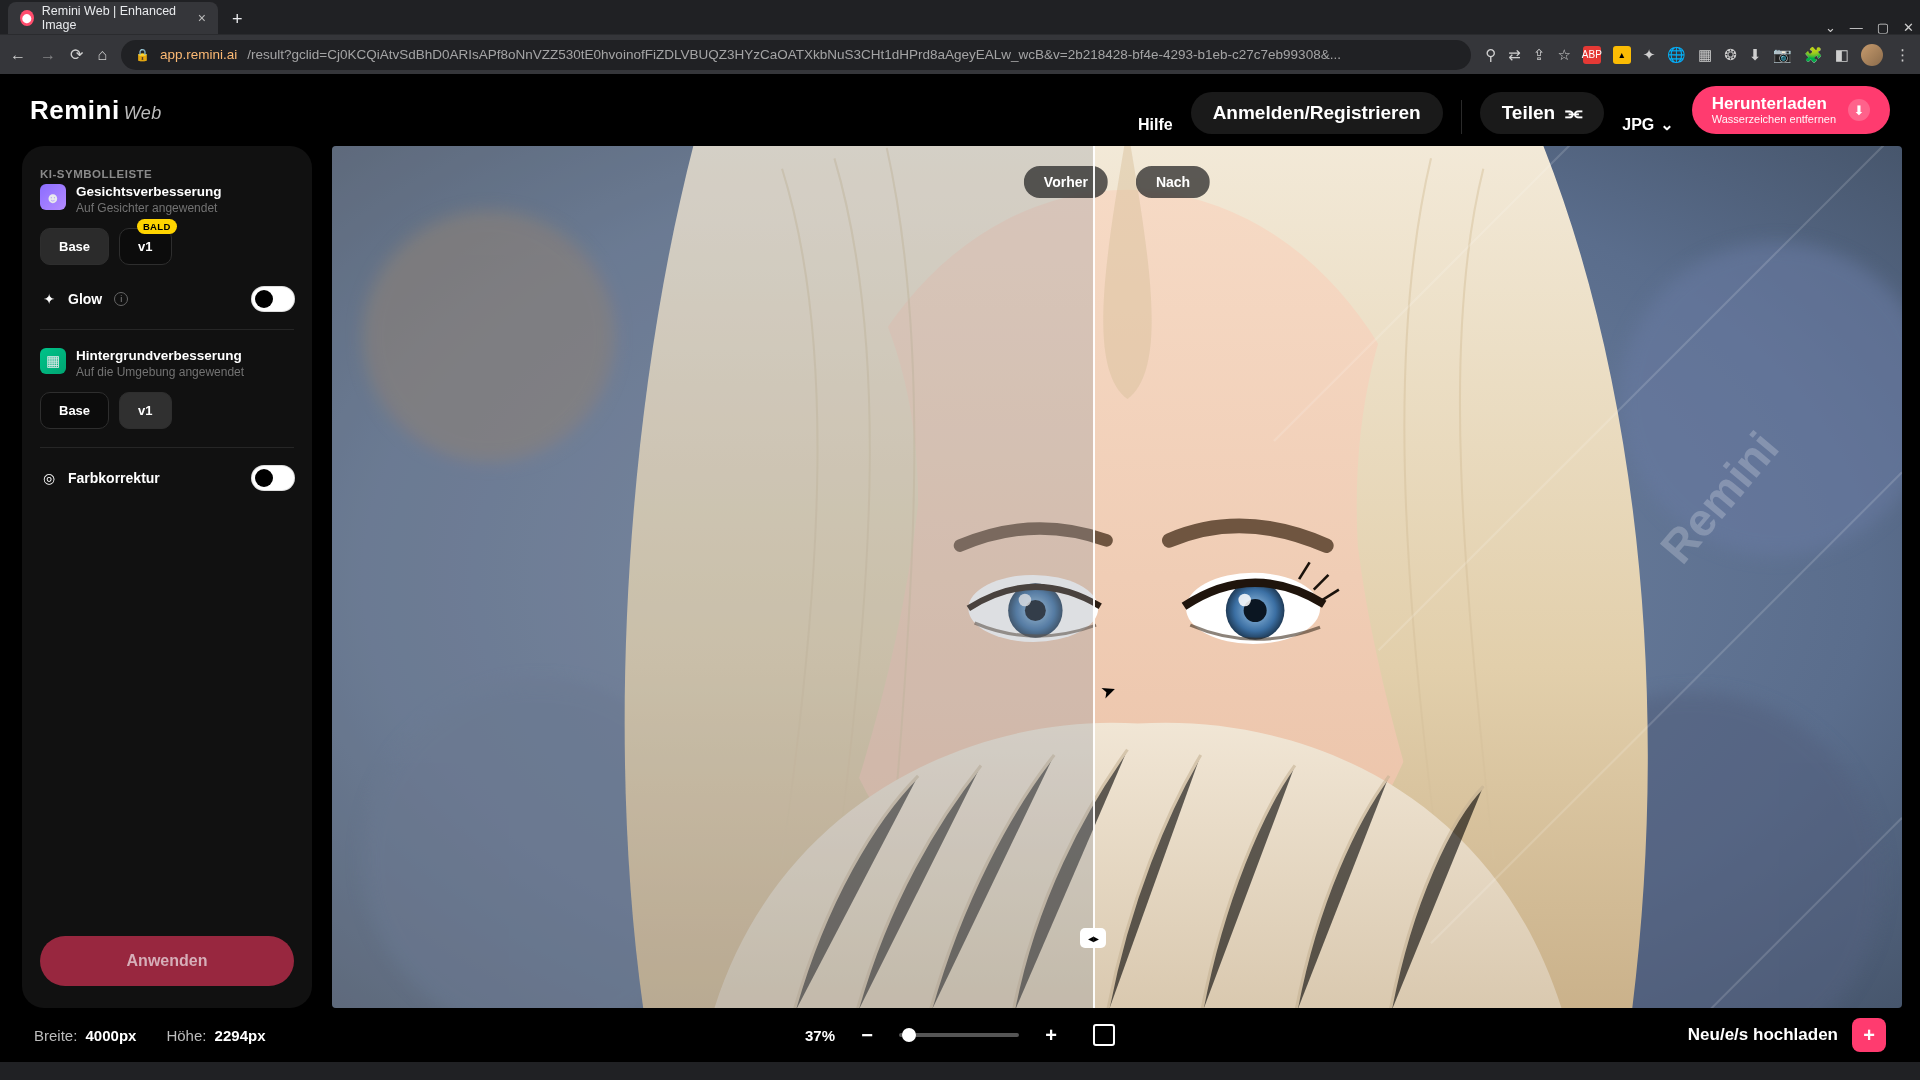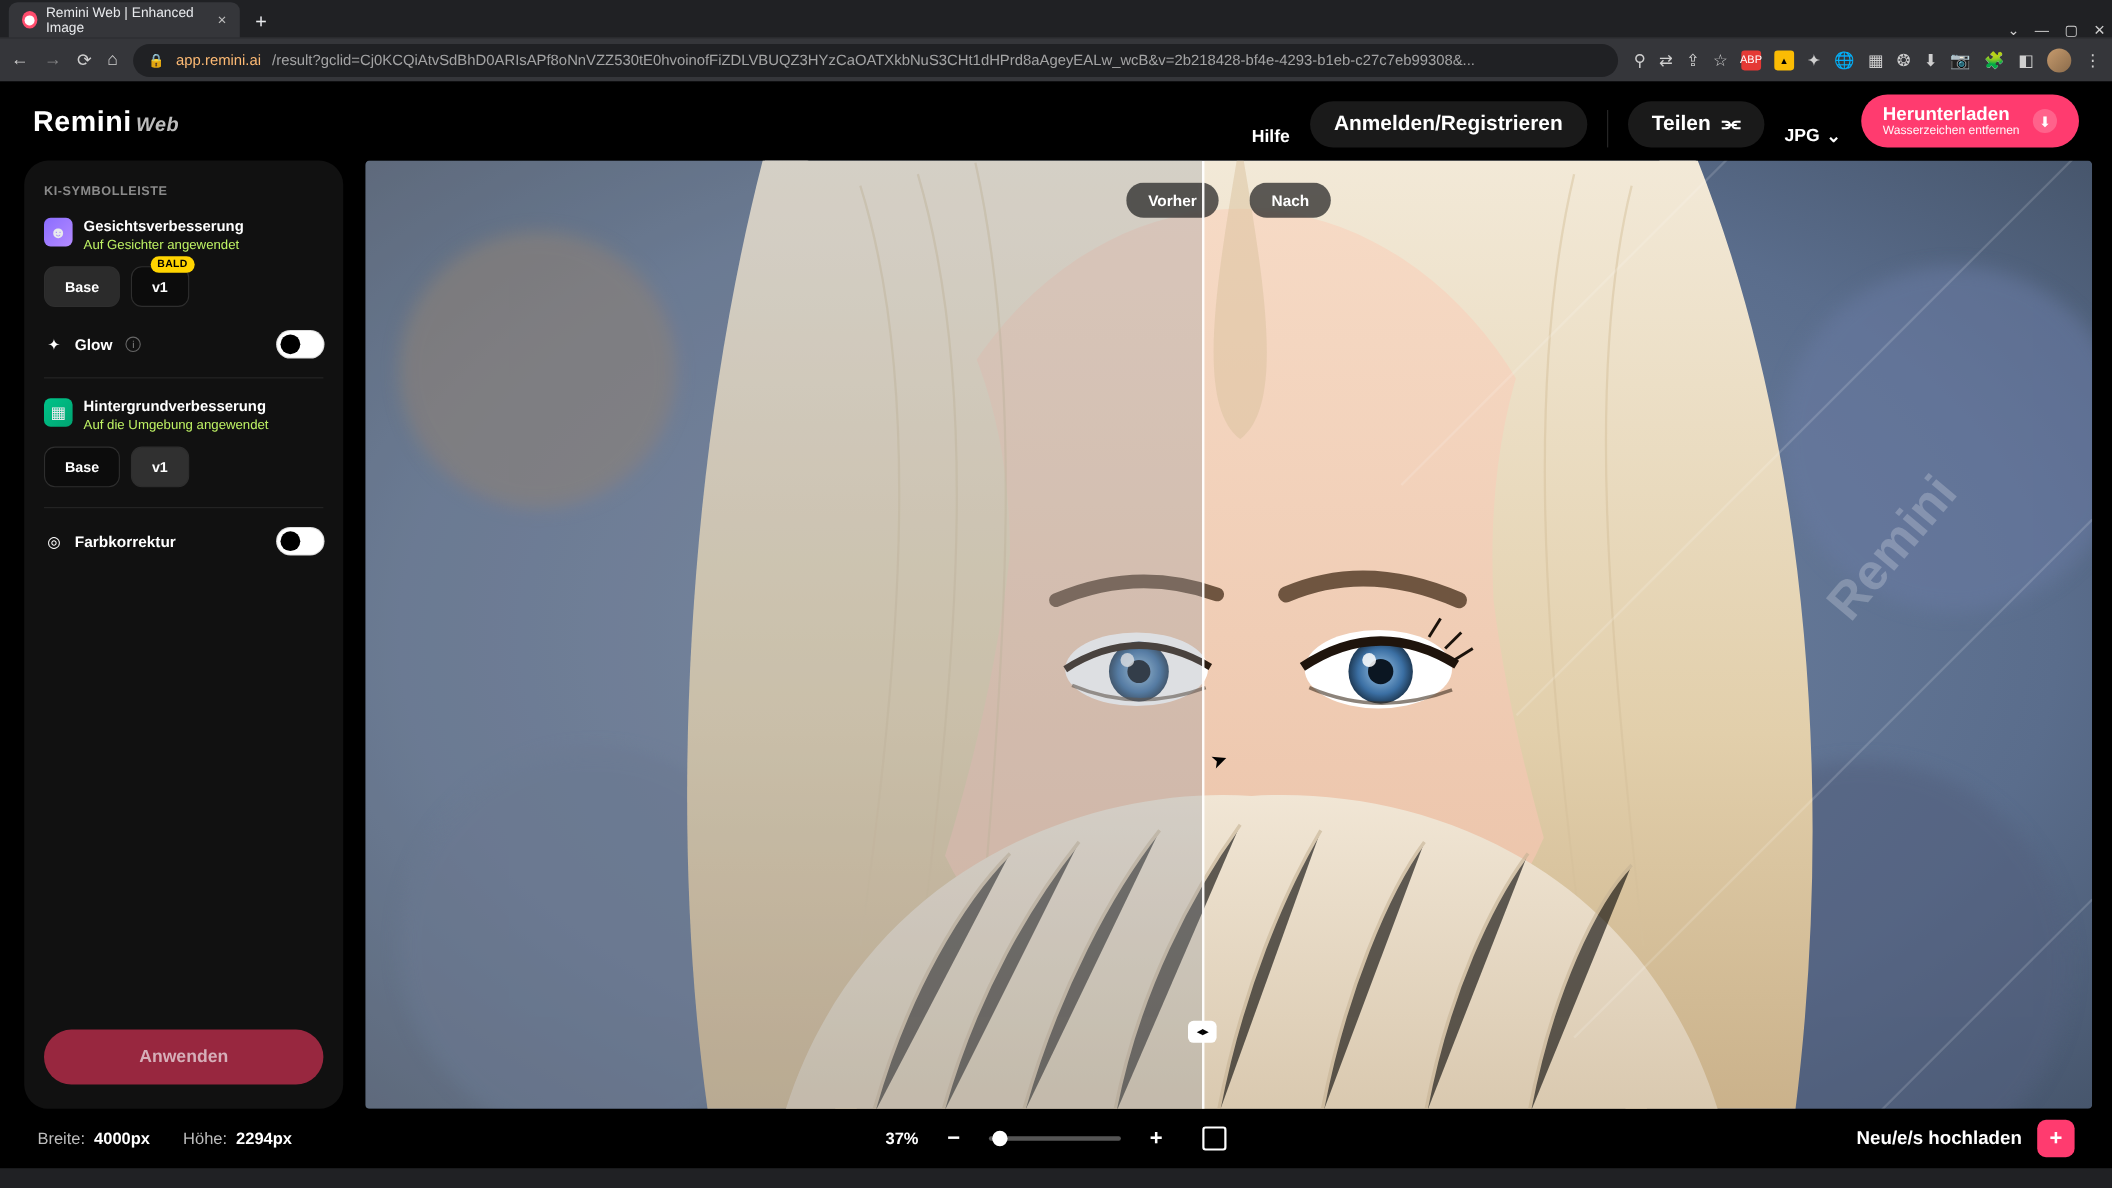--- a/index.html
+++ b/index.html
@@ -22,46 +22,46 @@
   .ext-icons { display: flex; gap: 12px; align-items: center; font-size: 15px; color: #cfcfcf;}
   .ext-icons .ext { width: 18px; height: 18px; border-radius: 3px; display:flex; align-items:center; justify-content:center; font-size:10px;}
   .ext.c1{background:#e53935;color:#fff;}
   .ext.c2{background:#fbbc04;color:#000;}
   .avatar { width: 22px; height: 22px; border-radius: 50%; background: linear-gradient(135deg,#c79b6d,#8a6b4b);}
   
   
   .app { background: #000; height: calc(1080px - 92px); position: relative;}
   .app-header { display: flex; align-items: center; height: 72px; padding: 0 30px; gap: 18px; }
   .logo { font-weight: 800; font-size: 26px; letter-spacing: .5px; color:#fff;}
-  .logo .sub { font-weight: 700; font-style: italic; font-size: 18px; color: #bcbcbc; margin-left: 4px;}
+  .logo .sub { font-weight: 400; font-style: italic; font-size: 18px; color: #bcbcbc; margin-left: 4px;}
   .header-right { margin-left: auto; display: flex; align-items: flex-end; gap: 18px; }
   .pill { background: #1a1a1a; color: #fff; padding: 10px 22px; border-radius: 999px; font-size: 19px; font-weight: 600; display:flex; align-items:center; gap:10px; cursor:pointer;}
   .vdiv { width: 1px; height: 34px; background: #2a2a2a;}
   .dl-btn { background: #ff3b6f; border-radius: 999px; padding: 8px 20px; display: flex; flex-direction: row; align-items: center; gap:12px; color:#fff; cursor:pointer;}
   .dl-btn .dl-text { display:flex; flex-direction:column; align-items:flex-start; line-height:1.15;}
   .dl-btn .dl-text .t1 { font-size: 17px; font-weight: 700;}
   .dl-btn .dl-text .t2 { font-size: 11px; font-weight: 500; opacity:.95;}
   .dl-btn .dl-icon { width:22px; height:22px; border-radius:50%; background:rgba(255,255,255,.2); display:flex; align-items:center; justify-content:center; font-size:13px;}
   .fmt-btn { display:flex; align-items:center; gap:6px; font-weight:700; font-size:16px; color:#fff; cursor:pointer;}
   .link-plain { font-size:16px; font-weight:600; color:#fff; cursor:pointer;}
 
   
   .main-area { display:flex; height: calc(100% - 72px - 54px); padding: 0 18px 0 22px; gap: 20px;}
   
   
   .sidebar { width: 290px; background: #111; border-radius: 22px; padding: 22px 18px; display:flex; flex-direction:column; gap: 0;}
-  .sb-head { font-size:11.5px; letter-spacing:.5px; color:#8a8a8a; font-weight:600; margin-bottom: 18px;}
+  .sb-head { font-size:11.5px; letter-spacing:.5px; color:#8a8a8a; font-weight:600; margin-bottom: 4px;}
   .sb-section { padding-bottom: 18px; border-bottom: 1px solid #262626; margin-bottom: 18px;}
   .sb-section.noborder { border: none; }
   .feature-row { display:flex; align-items:flex-start; gap:10px; margin-bottom:12px;}
   .feat-icon { width:26px; height:26px; border-radius:6px; display:flex; align-items:center; justify-content:center; font-size:15px; flex-shrink:0;}
   .feat-icon.face { background: linear-gradient(135deg,#8b6dff,#b48bff);}
   .feat-icon.bg { background: linear-gradient(135deg,#00c389,#00a572);}
   .feat-text .t1 { font-size:13.5px; font-weight:700; color:#fff;}
-  .feat-text .t2 { font-size:12px; color:#bef264; margin-top:2px; line-height:1.25;}
+  .feat-text .t2 { font-size:12px; color:#737373; margin-top:2px; line-height:1.25;}
   .chip-row { display:flex; gap:10px; margin-top: 6px;}
   .chip { position:relative; background:#0c0c0c; border:1px solid #2e2e2e; color:#fff; font-size:13px; font-weight:600; padding:10px 18px; border-radius:10px; cursor:pointer;}
   .chip.active { background:#2b2b2b; }
   .chip.selected { background:#303030; }
   .badge { position:absolute; top:-10px; right:-6px; background:#ffd400; color:#000; font-size:9.5px; font-weight:800; padding:2px 6px; border-radius:999px; letter-spacing:.3px;}
   .toggle-row { display:flex; align-items:center; gap:10px; }
   .toggle-icon { width:18px; height:18px; display:flex; align-items:center; justify-content:center; color:#fff; font-size:14px;}
   .toggle-label { font-size:14px; font-weight:700; color:#fff;}
   .info-dot { width:14px; height:14px; border-radius:50%; border:1.5px solid #666; color:#888; font-size:9px; display:flex; align-items:center; justify-content:center; margin-left:2px;}
   .switch { margin-left:auto; width:42px; height:24px; background:#fff; border-radius:999px; position:relative; box-shadow: 0 0 0 1px #ddd; cursor:pointer;}

